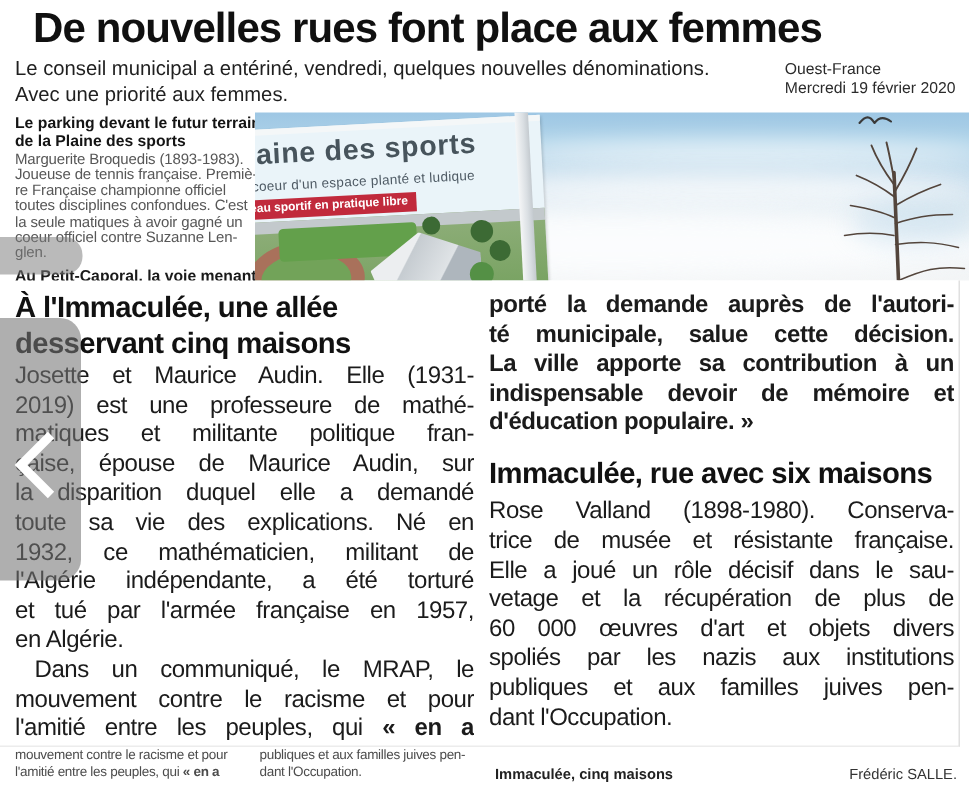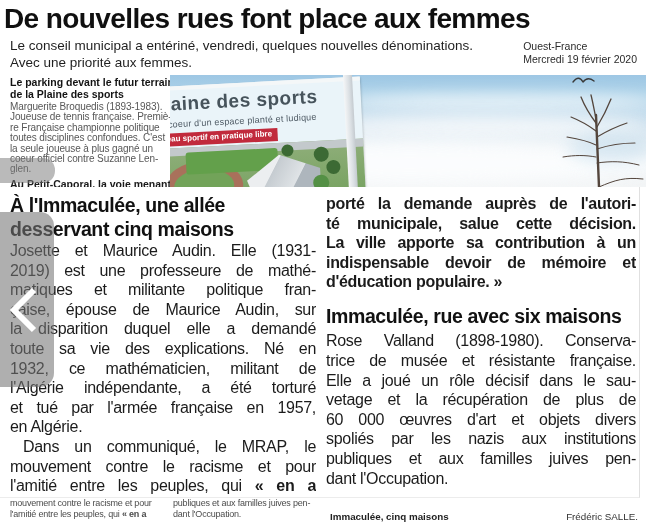--- a/index.html
+++ b/index.html
@@ -3,21 +3,21 @@
 <meta charset="utf-8">
 <style>
   html,body{margin:0;padding:0;}
   body{
     width:646px;height:532px;position:relative;overflow:hidden;
     background:#fff;font-family:"Liberation Sans",sans-serif;color:#1c1c1c;
   }
   .abs{position:absolute;}
 
   
-  .headline{left:4px;top:3px;font-size:28px;font-weight:bold;letter-spacing:-0.6px;color:#101010;white-space:nowrap;}
+  .headline{left:22px;top:3px;font-size:28px;font-weight:bold;letter-spacing:-0.6px;color:#101010;white-space:nowrap;}
   .subtitle{left:10px;top:37px;font-size:13.5px;line-height:17px;color:#1f1f1f;}
   .dateline{right:9px;top:40px;text-align:left;font-size:10.5px;line-height:12.5px;color:#2b2b2b;}
 
   .caption-col{left:10px;top:77px;width:160px;}
   .cap-title{font-size:10.5px;line-height:11.5px;font-weight:bold;color:#141414;white-space:nowrap;}
   .cap-body{margin-top:2px;color:#575757;}
   .cap-body .ln{font-size:10px;line-height:10.4px;height:10.4px;letter-spacing:-0.1px;white-space:nowrap;}
   .cap-next{margin-top:3px;font-size:10.5px;font-weight:bold;color:#1a1a1a;white-space:nowrap;}
 
   
@@ -91,23 +91,23 @@
   <div>Ouest-France</div>
   <div>Mercredi 19 février 2020</div>
 </div>
 
 <div class="abs caption-col">
   <div class="cap-title">Le parking devant le futur terrain</div>
   <div class="cap-title">de la Plaine des sports</div>
   <div class="cap-body">
       <div class="ln">Marguerite  Broquedis  (1893-1983).</div>
       <div class="ln">Joueuse de tennis française. Premiè-</div>
-      <div class="ln">re Française championne politique</div>
+      <div class="ln">re Française championne officiel</div>
       <div class="ln">toutes disciplines confondues. C'est</div>
-      <div class="ln">la seule joueuse à plus gagné un</div>
+      <div class="ln">la seule matiques à avoir gagné un</div>
       <div class="ln">coeur officiel contre Suzanne Len-</div>
       <div class="ln">glen.</div>
     </div>
   <div class="cap-next">Au Petit-Caporal, la voie menant</div>
 </div>
 
 <div class="abs photo">
   <div class="cloud c1"></div>
   <div class="cloud c2"></div>
   <div class="cloud c3"></div>

